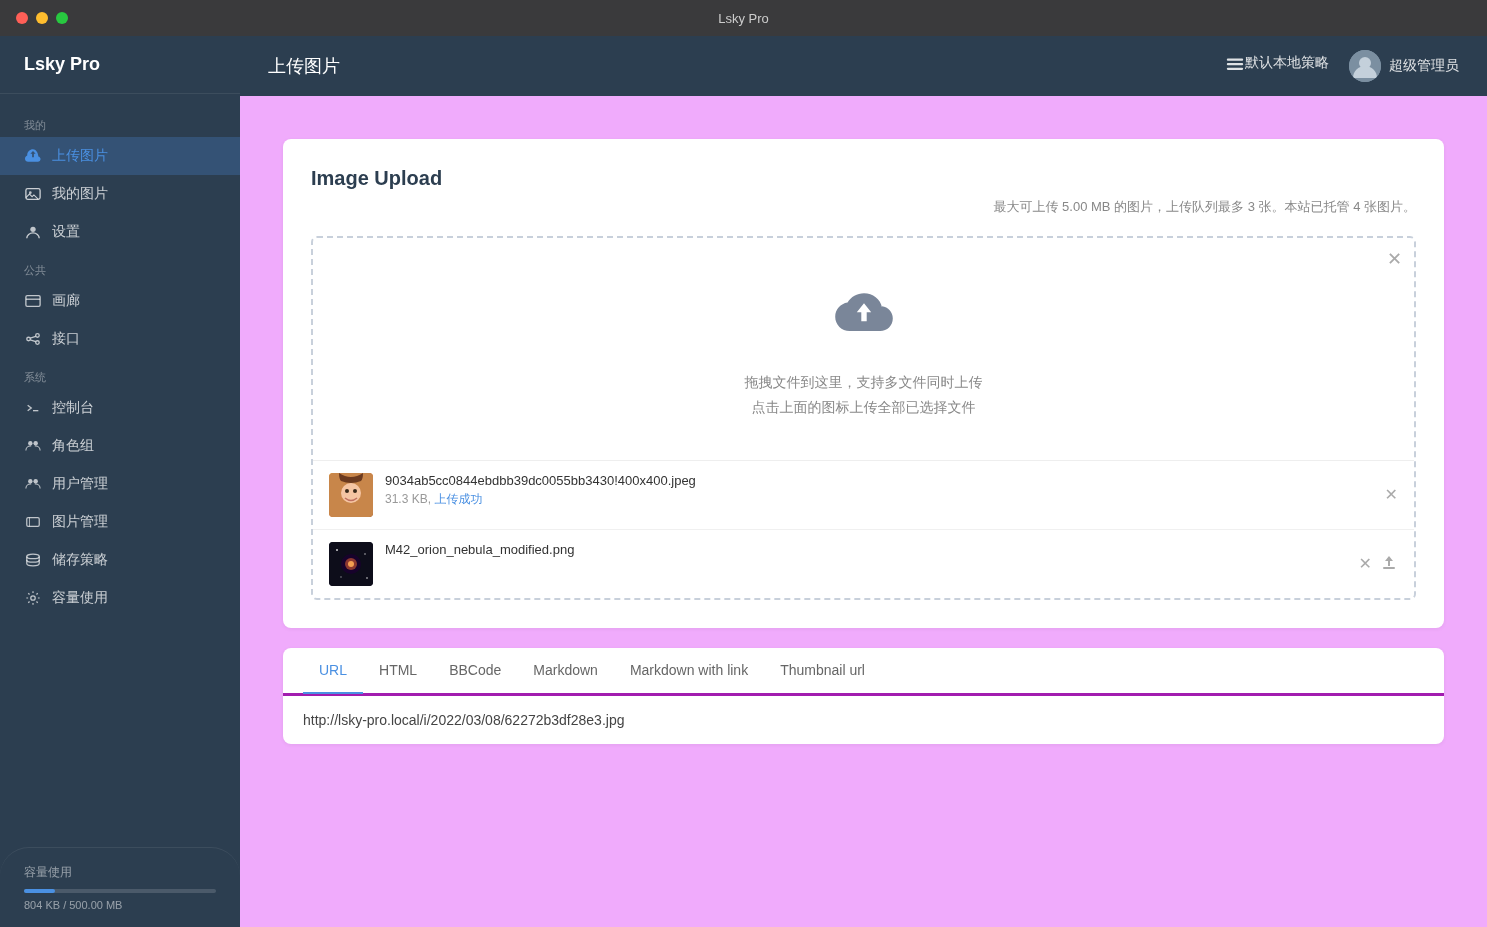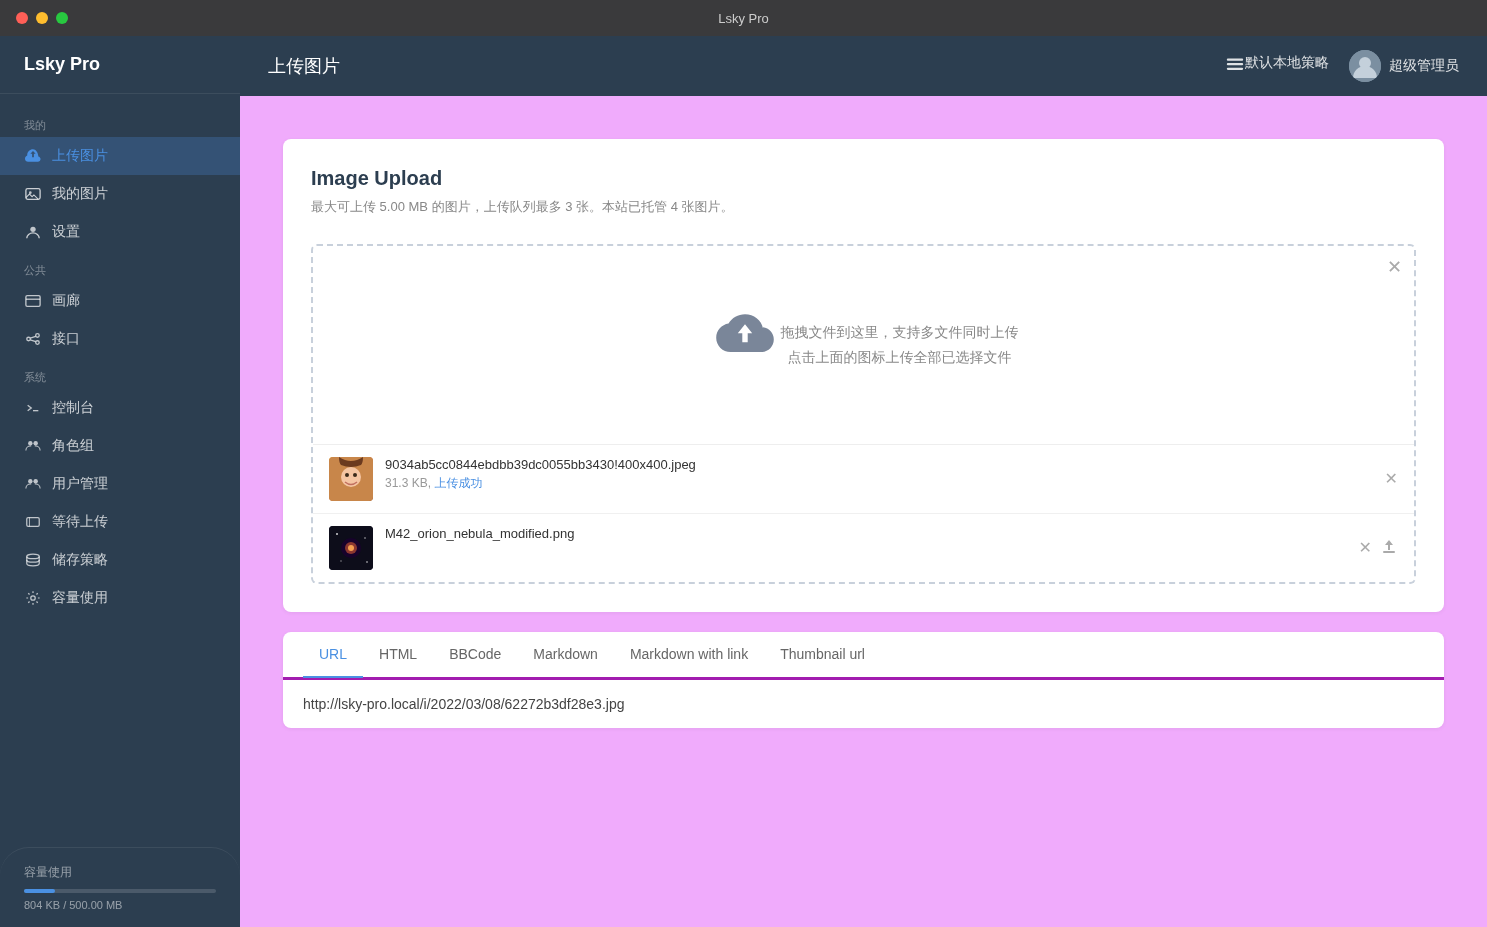--- a/index.html
+++ b/index.html
@@ -200,21 +200,22 @@
     }
     .upload-card-title {
       font-size: 20px;
       font-weight: 600;
       color: #2c3e50;
       margin-bottom: 8px;
     }
     .upload-card-desc {
       font-size: 13px;
       color: #888;
-      margin-bottom: 28px;
+      margin-bottom: 20px;
+      text-align: right;
     }
 
     
     .dropzone {
       border: 2px dashed #c8d0db;
       border-radius: 6px;
       position: relative;
       min-height: 340px;
       display: flex;
       flex-direction: column;
@@ -224,20 +225,21 @@
       top: 12px;
       right: 12px;
       color: #aaa;
       cursor: pointer;
       font-size: 18px;
       line-height: 1;
     }
     .dropzone-area {
       flex: 1;
       display: flex;
+      flex-direction: column;
       align-items: center;
       justify-content: center;
       padding: 40px;
       cursor: pointer;
     }
     .cloud-icon {
       color: #7a8699;
       margin-bottom: 16px;
     }
     .cloud-icon svg {
@@ -440,21 +442,21 @@
         </span>
         <span>用户管理</span>
       </div>
       <div class="nav-item">
         <span class="nav-icon">
           <svg viewBox="0 0 18 18" width="16" height="16" fill="rgba(255,255,255,0.7)">
               <rect x="2" y="4" width="14" height="10" rx="1.5" fill="none" stroke="rgba(255,255,255,0.7)" stroke-width="1.4"></rect>
               <path d="M5 14V4" stroke="rgba(255,255,255,0.7)" stroke-width="1"></path>
             </svg>
         </span>
-        <span>等待上传</span>
+        <span>图片管理</span>
       </div>
       <div class="nav-item">
         <span class="nav-icon">
           <svg viewBox="0 0 18 18" width="16" height="16" fill="none" stroke="rgba(255,255,255,0.7)" stroke-width="1.4">
               <ellipse cx="9" cy="5" rx="7" ry="2.5"></ellipse>
               <path d="M2 5v8c0 1.38 3.13 2.5 7 2.5s7-1.12 7-2.5V5"></path>
               <path d="M2 9c0 1.38 3.13 2.5 7 2.5s7-1.12 7-2.5"></path>
             </svg>
         </span>
         <span>储存策略</span>

